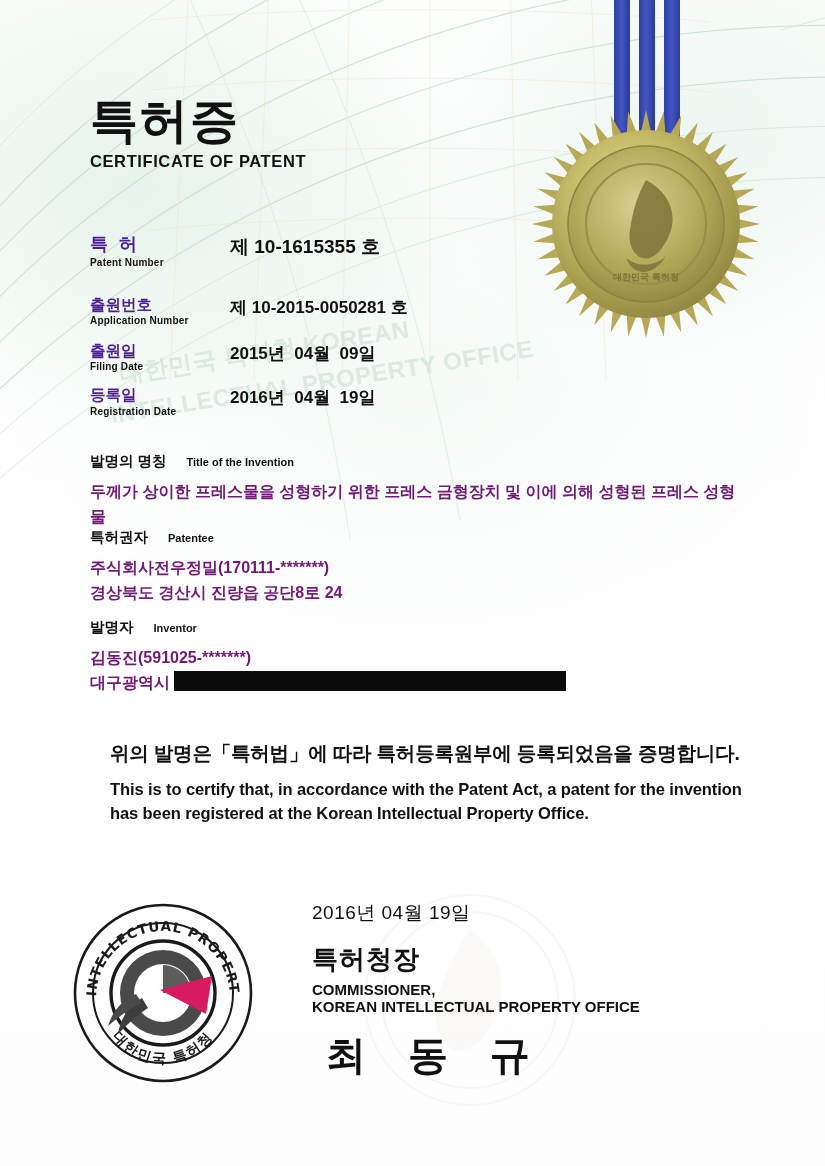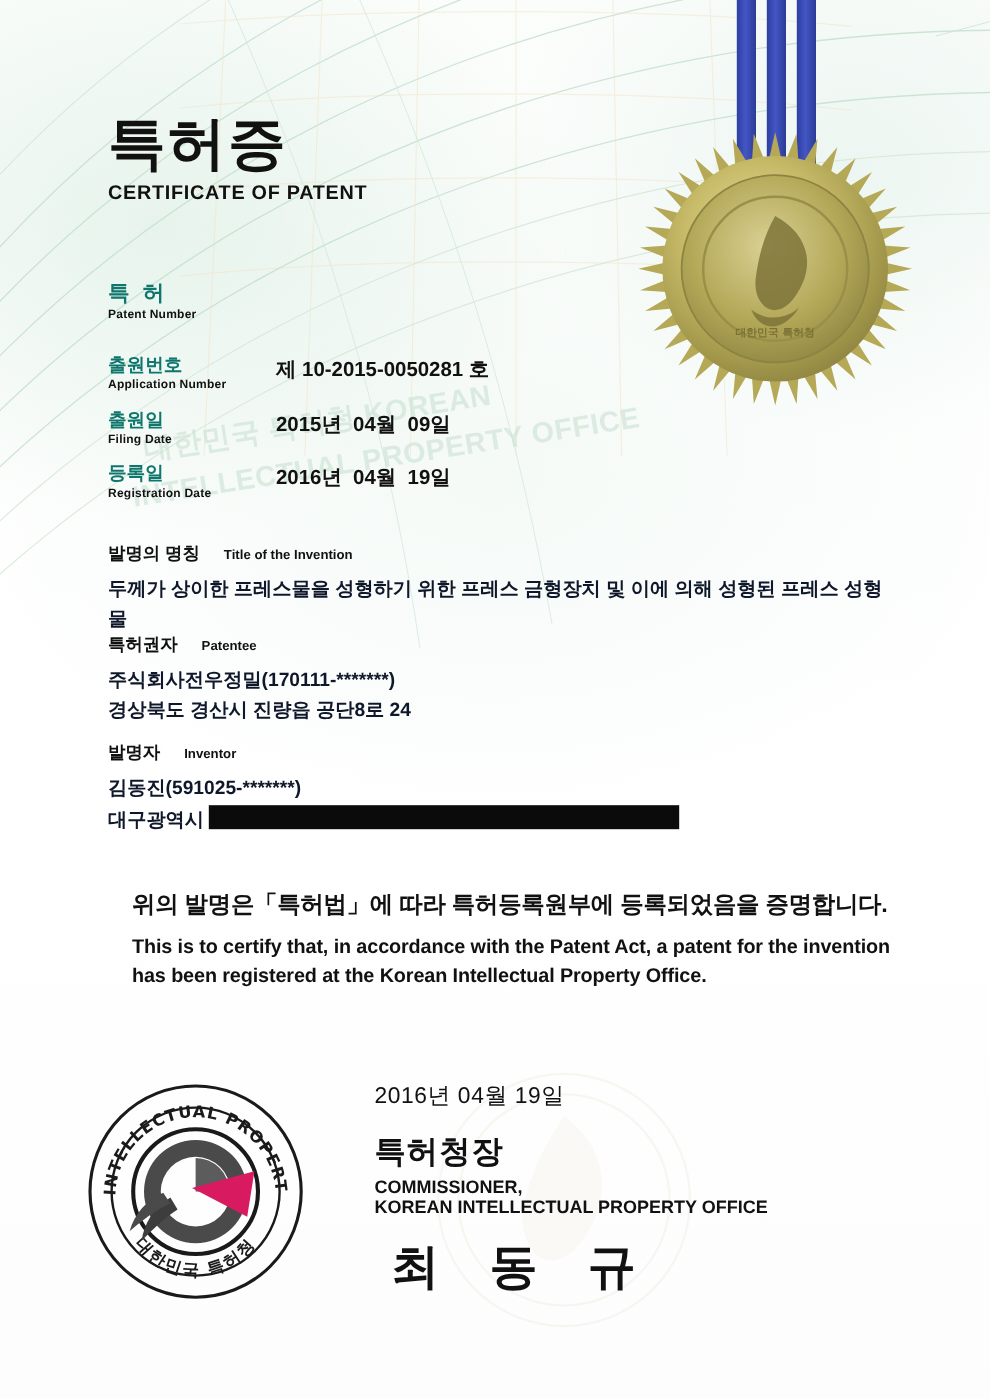--- a/index.html
+++ b/index.html
@@ -138,21 +138,21 @@
     margin-bottom: 12px;
   }
   .field-label {
     width: 140px;
     flex: 0 0 140px;
     padding-top: 1px;
   }
   .lab-ko {
     font-size: 15.5px;
     font-weight: 700;
-    color: #0f766e;
+    color: #4c1d95;
     line-height: 1.25;
   }
   .lab-ko.big {
     font-size: 18px;
     letter-spacing: 3px;
   }
   .lab-en {
     font-size: 10px;
     font-weight: 700;
     color: #111;
@@ -188,21 +188,21 @@
     color: #111;
   }
   .sec-head .en {
     font-size: 11px;
     font-weight: 700;
     color: #111;
   }
   .sec-body {
     font-size: 16px;
     font-weight: 700;
-    color: #0f172a;
+    color: #701a75;
     line-height: 1.55;
   }
   .sec-title { top: 452px; width: 660px; }
   .sec-patentee { top: 528px; width: 560px; }
   .sec-inventor { top: 618px; width: 560px; }
 
   .redacted {
     display: inline-block;
     vertical-align: -3px;
     width: 392px;
@@ -433,20 +433,21 @@
     <div class="title-en">CERTIFICATE OF PATENT</div>
   </div>
 
   <div class="fields">
 
     <div class="field-row row-patent">
       <div class="field-label">
         <div class="lab-ko big">특 허</div>
         <div class="lab-en">Patent Number</div>
       </div>
+      <div class="field-value">제 10-1615355 호</div>
     </div>
 
     <div class="field-row row-app">
       <div class="field-label">
         <div class="lab-ko">출원번호</div>
         <div class="lab-en">Application Number</div>
       </div>
       <div class="field-value">제 10-2015-0050281 호</div>
     </div>
 

